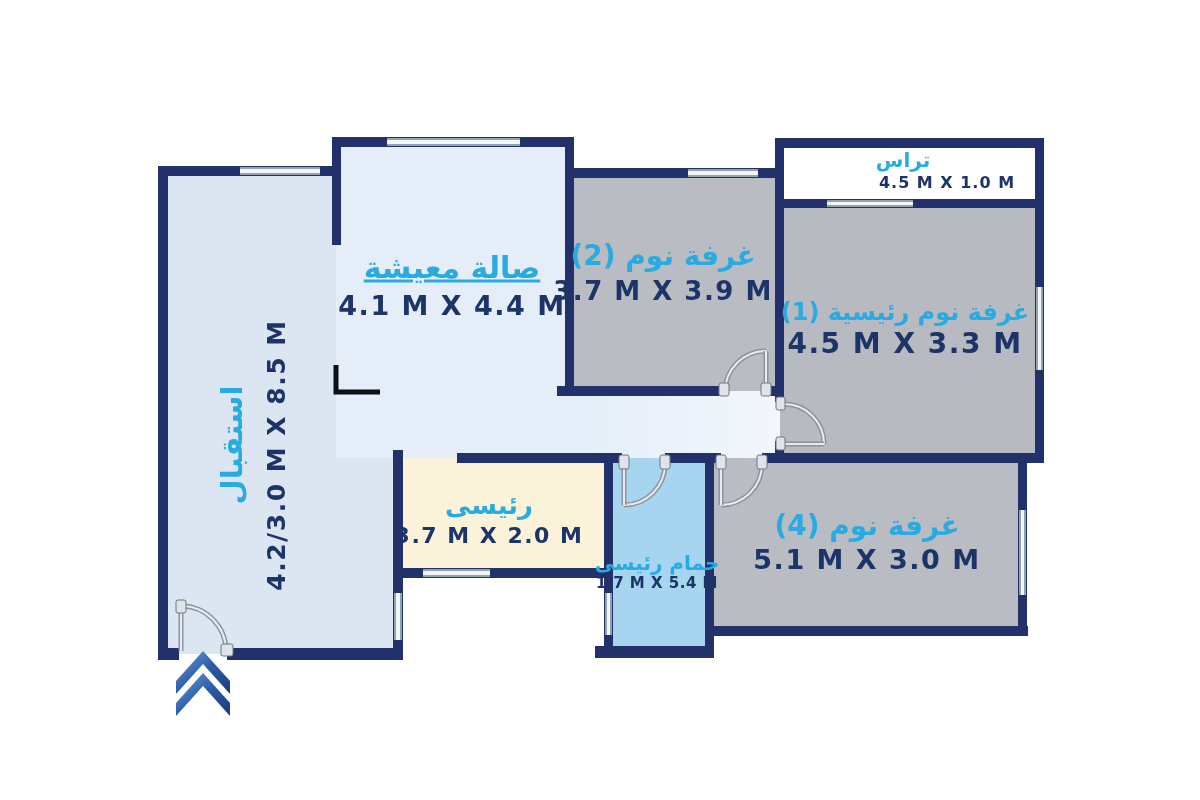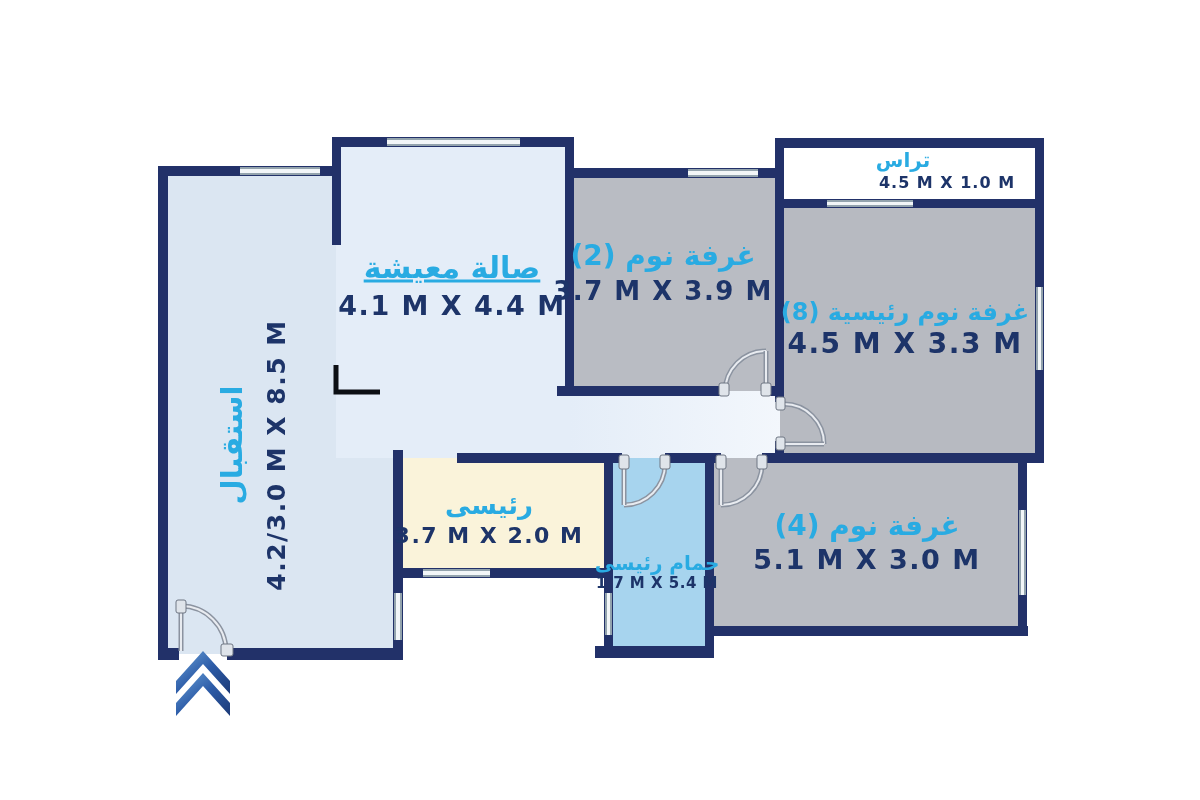--- a/index.html
+++ b/index.html
@@ -135,21 +135,21 @@
 
   <div class="label room-name" dir="rtl" style="left:452px;top:267px;font-size:30px;text-decoration:underline;">صالة معيشة</div>
   <div class="label room-dims" style="left:452px;top:306px;font-size:27px;">4.1 M X 4.4 M</div>
 
   <div class="label room-name" dir="rtl" style="left:663px;top:256px;font-size:28px;">غرفة نوم (2)</div>
   <div class="label room-dims" style="left:663px;top:291px;font-size:26px;">3.7 M X 3.9 M</div>
 
   <div class="label room-name" dir="rtl" style="left:903px;top:160px;font-size:20px;">تراس</div>
   <div class="label room-dims" style="left:903px;top:183px;font-size:16px;letter-spacing:1px;margin-left:44px;">4.5 M X 1.0 M</div>
 
-  <div class="label room-name" dir="rtl" style="left:905px;top:312px;font-size:24px;">غرفة نوم رئيسية (8)</div>
+  <div class="label room-name" dir="rtl" style="left:905px;top:312px;font-size:24px;">غرفة نوم رئيسية (1)</div>
   <div class="label room-dims" style="left:905px;top:344px;font-size:28px;">4.5 M X 3.3 M</div>
 
   <div class="label room-name" dir="rtl" style="left:867px;top:526px;font-size:28px;">غرفة نوم (4)</div>
   <div class="label room-dims" style="left:867px;top:560px;font-size:27px;">5.1 M X 3.0 M</div>
 
   <div class="label room-name" dir="rtl" style="left:489px;top:505px;font-size:26px;">رئيسى</div>
   <div class="label room-dims" style="left:489px;top:536px;font-size:22px;">3.7 M X 2.0 M</div>
 
   <div class="label room-name" dir="rtl" style="left:657px;top:563px;font-size:20px;">حمام رئيسى</div>
   <div class="label room-dims" style="left:657px;top:583px;font-size:15px;letter-spacing:0.5px;">1.7 M X 5.4 M</div>

